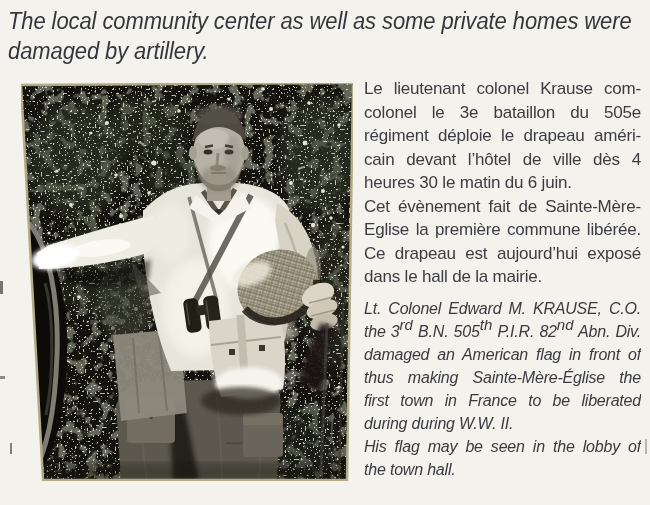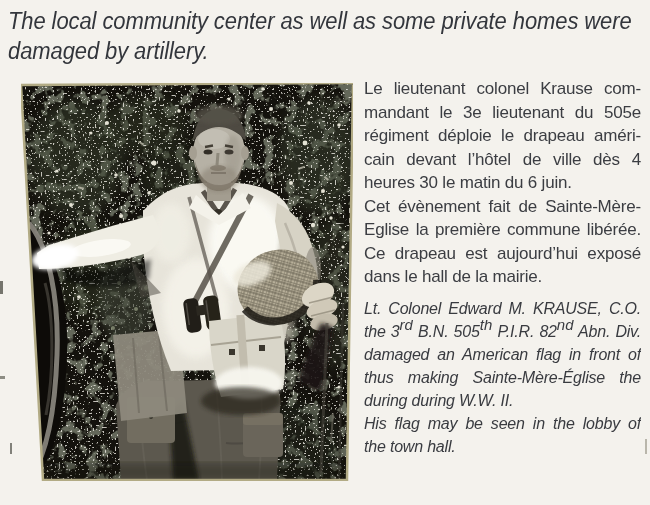--- a/index.html
+++ b/index.html
@@ -224,37 +224,38 @@
         <path d="M322,220 L318,396" stroke="#3f3c34" stroke-width="2.5" opacity="0.5"></path>
         <path d="M312,330 L310,360" stroke="#6e6b60" stroke-width="2" opacity="0.6"></path>
       </g>
 
       <path d="M0,2 L332,0 L326,397 L22,397 Z" fill="none" stroke="#b2ab85" stroke-width="2.5"></path>
     </svg>
   </div>
 
   <div class="cap fr">
     <div class="ln">Le lieutenant colonel Krause com-</div>
-    <div class="ln">mandant le 3e lieutenant du 505e</div>
+    <div class="ln">colonel le 3e bataillon du 505e</div>
     <div class="ln">régiment déploie le drapeau améri-</div>
     <div class="ln">cain devant l’hôtel de ville dès 4</div>
     <div class="ln el">heures 30 le matin du 6 juin.</div>
     <div class="ln">Cet évènement fait de Sainte-Mère-</div>
     <div class="ln">Eglise la première commune libérée.</div>
     <div class="ln">Ce drapeau est aujourd’hui exposé</div>
     <div class="ln el">dans le hall de la mairie.</div>
   </div>
 
   <div class="cap en">
     <div class="ln">Lt. Colonel Edward M. KRAUSE, C.O. of</div>
     <div class="ln">
       <span>the 3</span><sup>rd</sup><span> B.N. 505</span><sup>th</sup><span> P.I.R. 82</span><sup>nd</sup><span> Abn. Div.</span>
     </div>
     <div class="ln">damaged an American flag in front of</div>
     <div class="ln">thus making Sainte-Mère-Église the</div>
+    <div class="ln">first town in France to be liberated</div>
     <div class="ln el">during during W.W. II.</div>
     <div class="ln">His flag may be seen in the lobby of</div>
     <div class="ln el">the town hall.</div>
   </div>
 
   <div class="mark m1"></div>
   <div class="mark m2"></div>
   <div class="mark m3"></div>
   <div class="mark m4"></div>
 

